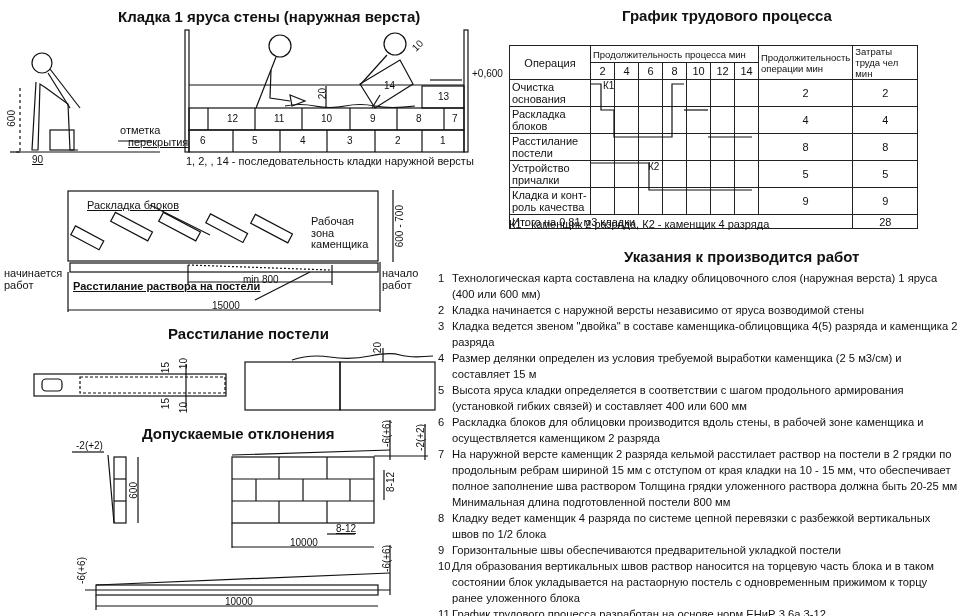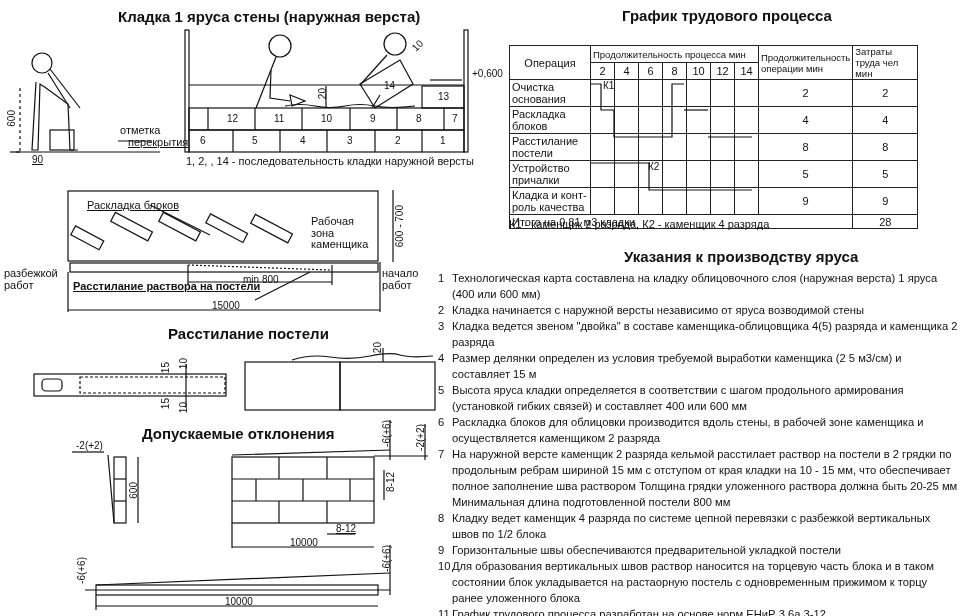--- a/index.html
+++ b/index.html
@@ -123,21 +123,21 @@
   <line x1="255" y1="300" x2="310" y2="272"></line>
 </svg>
 <div class="abs lbl" style="left:87px;top:200px;text-decoration:underline;">Раскладка блоков</div>
 <div class="abs lbl" style="left:311px;top:216px;">
   <div>Рабочая</div>
   <div>зона</div>
   <div>каменщика</div>
 </div>
 <div class="abs sm vert" style="left:394px;top:205px;">600 - 700</div>
 <div class="abs lbl" style="left:4px;top:268px;">
-  <div>разбежкой</div>
+  <div>начинается</div>
   <div>работ</div>
 </div>
 <div class="abs lbl" style="left:382px;top:268px;">
   <div>начало</div>
   <div>работ</div>
 </div>
 <div class="abs sm" style="left:243px;top:274px;">min 800</div>
 <div class="abs lbl" style="left:73px;top:281px;text-decoration:underline;font-weight:bold;">Расстилание раствора на постели</div>
 <div class="abs sm" style="left:212px;top:300px;">15000</div>
 
@@ -292,21 +292,21 @@
   </table>
 
 <svg style="left:0;top:0;" width="961" height="230">
   <polyline points="591,84 601,84 601,110 614,110 614,137 672,137 672,84 684,84"></polyline>
   <polyline points="684,110 708,110"></polyline>
   <polyline points="708,137 752,137"></polyline>
   <polyline points="591,163 649,163 649,190 752,190"></polyline>
 </svg>
 <div class="abs lbl" style="left:509px;top:219px;">К1 - каменщик 2 разряда, К2 - каменщик 4 разряда</div>
 
-<div class="abs title" style="left:624px;top:248px;">Указания к производству яруса</div>
+<div class="abs title" style="left:624px;top:248px;">Указания к производится работ</div>
 <div class="notes">
   <div class="note">
       <span class="n">1</span>
       <span class="t">Технологическая карта составлена на кладку облицовочного слоя (наружная верста) 1 яруса (400 или 600 мм)</span>
     </div>
   <div class="note">
       <span class="n">2</span>
       <span class="t">Кладка начинается с наружной версты независимо от яруса возводимой стены</span>
     </div>
   <div class="note">

